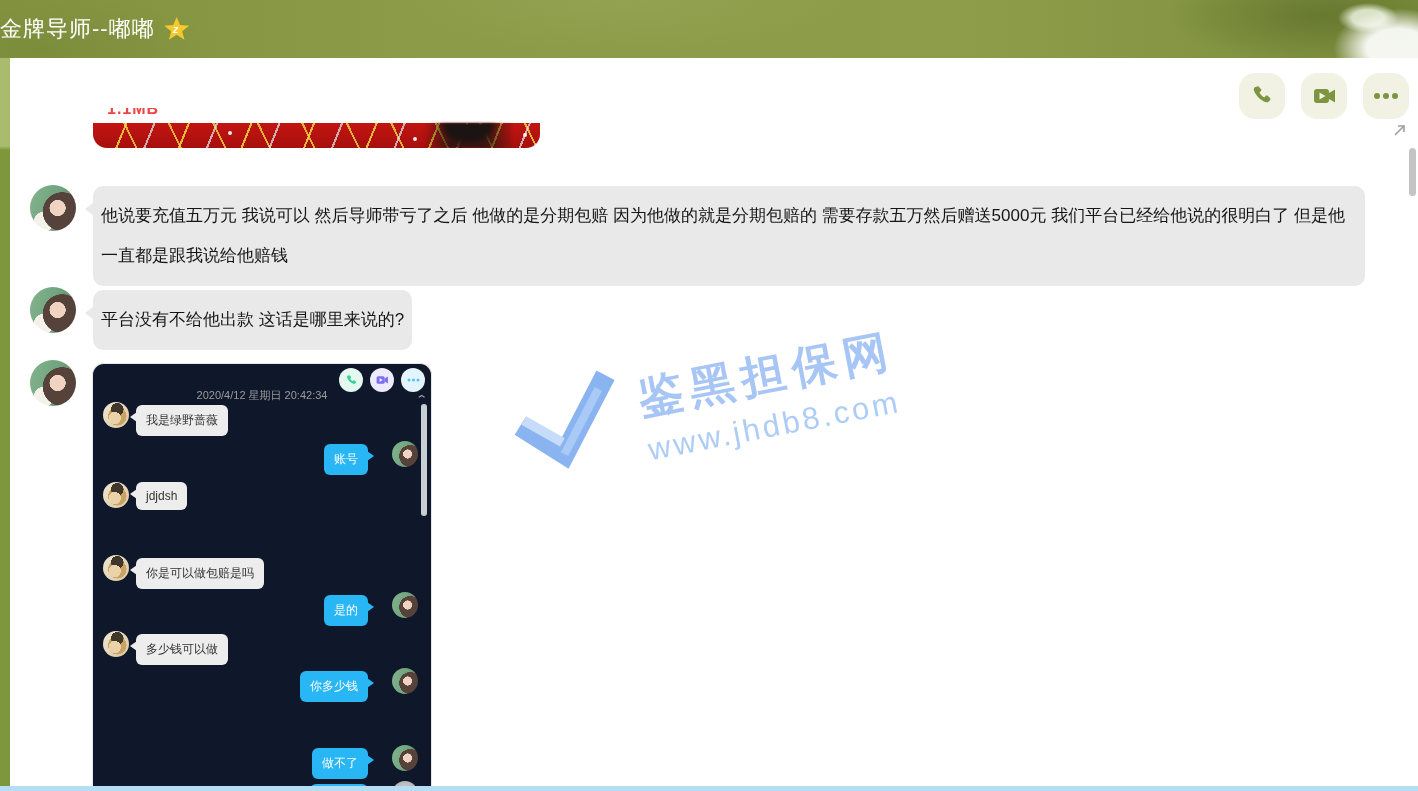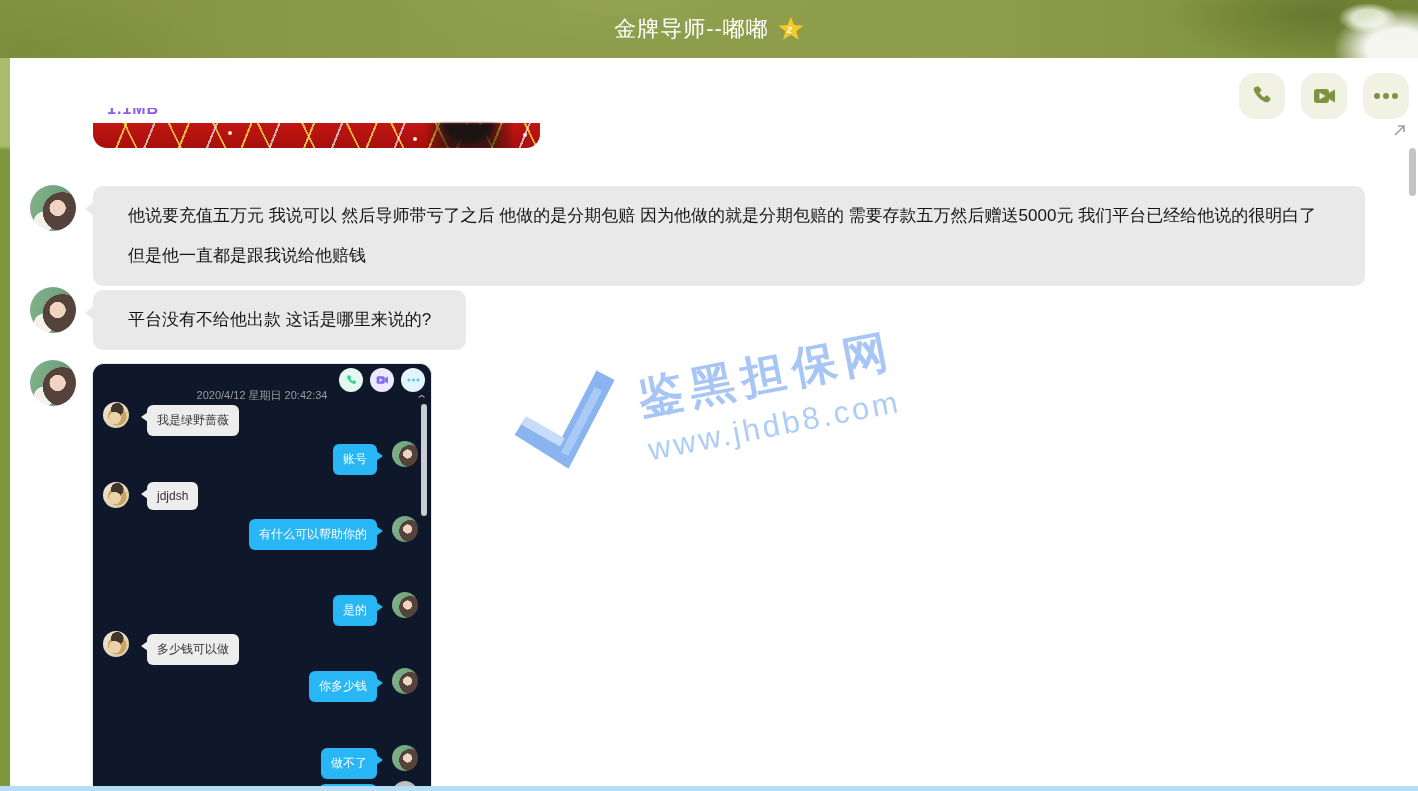--- a/index.html
+++ b/index.html
@@ -9,21 +9,21 @@
   
   .header {
     position:absolute; left:0; top:0; width:1418px; height:58px;
     background:
       radial-gradient(ellipse 90px 55px at 1398px 48px, rgba(255,255,255,0.92) 0 35%, rgba(255,255,255,0) 72%),
       radial-gradient(ellipse 40px 20px at 1368px 18px, rgba(245,250,235,0.8) 0 40%, rgba(255,255,255,0) 75%),
       radial-gradient(ellipse 220px 70px at 1320px 15px, rgba(74,92,30,0.45), rgba(0,0,0,0) 70%),
       radial-gradient(ellipse 260px 80px at 40px 50px, rgba(116,136,56,0.55), rgba(0,0,0,0) 70%),
       radial-gradient(ellipse 300px 70px at 620px 0px, rgba(154,168,88,0.5), rgba(0,0,0,0) 75%),
       linear-gradient(90deg,#84923f,#8c9b48 30%,#8e9d4a 68%,#7b8d3c);
-    display:flex; align-items:center; justify-content:center;
+    display:flex; align-items:center; justify-content:flex-start;
   }
   .header-title { color:#ffffff; font-size:22px; letter-spacing:1px; display:flex; align-items:center; gap:9px; }
   .star-badge { position:relative; width:26px; height:24px; display:inline-block; }
   .star-shape {
     position:absolute; inset:0; background:#f6c92b;
     clip-path:polygon(50% 0%, 63% 33%, 98% 36%, 71% 59%, 80% 95%, 50% 74%, 20% 95%, 29% 59%, 2% 36%, 37% 33%);
   }
   .star-z { position:absolute; left:9px; top:6px; color:#fff; font-size:11px; font-weight:bold; font-style:italic; }
 
   
@@ -34,21 +34,21 @@
   .fab-group { position:absolute; top:73px; right:9px; display:flex; gap:16px; }
   .fab { width:46px; height:46px; border-radius:16px; background:#f1f2e3; display:flex; align-items:center; justify-content:center; cursor:pointer; }
   .fab svg { display:block; }
 
   .expand-arrow { position:absolute; left:1392px; top:123px; width:15px; height:15px; }
 
   .scrollbar-outer { position:absolute; left:1409px; top:148px; width:7px; height:48px; background:#c4c4c4; border-radius:4px; }
 
   
   .banner-clip { position:absolute; left:93px; top:108px; width:447px; height:40px; overflow:hidden; }
-  .banner-size-label { position:absolute; left:14px; top:-8px; font-size:16px; font-weight:bold; color:#8b5cf6; letter-spacing:1px; }
+  .banner-size-label { position:absolute; left:14px; top:-8px; font-size:16px; font-weight:bold; color:#ef4444; letter-spacing:1px; }
   .banner-img {
     position:absolute; left:0; top:15px; width:447px; height:25px;
     border-radius:0 0 14px 14px;
     background:
       repeating-linear-gradient(112deg, rgba(0,0,0,0) 0 30px, rgba(238,216,64,0.85) 30px 32px, rgba(0,0,0,0) 32px 56px, rgba(216,226,228,0.75) 56px 58px),
       repeating-linear-gradient(64deg, rgba(0,0,0,0) 0 38px, rgba(238,216,64,0.8) 38px 40px),
       linear-gradient(180deg,#c21511,#a70f0d);
   }
   .banner-figure {
     position:absolute; right:28px; top:0; width:88px; height:25px;
@@ -64,21 +64,21 @@
       radial-gradient(circle at 60% 50%, #f0d3c1 0 22%, rgba(0,0,0,0) 23%),
       radial-gradient(circle at 70% 58%, #55423a 0 46%, rgba(0,0,0,0) 47%),
       radial-gradient(circle at 30% 80%, #f4f1ea 0 20%, rgba(0,0,0,0) 21%),
       linear-gradient(105deg,#84b38c,#6fa37e 55%,#7e6d52);
   }
   .av-m1 { left:30px; top:185px; }
   .av-m2 { left:30px; top:287px; }
   .av-m3 { left:30px; top:360px; }
 
   .bubble-grey { position:absolute; background:#e9e9e9; border-radius:10px; color:#151515;
-    font-size:17px; line-height:40px; padding:10px 35px; }
+    font-size:17px; line-height:40px; padding:10px 8px; }
   .bubble-grey::before { content:""; position:absolute; left:-8px; top:16px;
     border-top:7px solid transparent; border-bottom:7px solid transparent; border-right:9px solid #e9e9e9; }
   .bubble-1 { left:93px; top:186px; width:1272px; }
   .bubble-2 { left:93px; top:290px; }
 
   
   .embedded { position:absolute; left:92px; top:363px; width:340px; height:428px;
     background:#0f172a; border:1px solid #e6e6e6; border-bottom:none; border-radius:12px 12px 0 0; overflow:hidden; }
 
   .emb-icons { position:absolute; top:4px; right:6px; display:flex; gap:7px; }
@@ -86,22 +86,22 @@
   .emb-icon.phone { background:#e4f8f0; }
   .emb-icon.video { background:#eceafc; }
   .emb-icon.more  { background:#e3f4fd; }
 
   .emb-date { position:absolute; top:24px; left:0; width:100%; text-align:center; font-size:11px; color:#9b9b9b; }
 
   .emb-chevron { position:absolute; top:29px; right:5px; font-size:11px; color:#a8a8a8; transform:scaleX(1.4); }
   .scrollbar-inner { position:absolute; right:4px; top:40px; width:6px; height:112px; background:#c9ced4; border-radius:3px; }
 
   .emb-row { position:absolute; left:0; width:328px; display:flex; align-items:flex-start; }
-  .emb-row.left  { padding-left:10px; justify-content:flex-start; gap:18px; }
-  .emb-row.right { padding-right:3px; justify-content:flex-end; gap:15px; }
+  .emb-row.left  { padding-left:10px; justify-content:flex-start; gap:7px; }
+  .emb-row.right { padding-right:3px; justify-content:flex-end; gap:24px; }
 
   .av26 { width:26px; height:26px; border-radius:50%; flex:0 0 26px; }
   .av-blonde {
     background:
       radial-gradient(circle at 45% 62%, #ecd2a8 0 28%, rgba(0,0,0,0) 29%),
       radial-gradient(circle at 55% 28%, #40362a 0 26%, rgba(0,0,0,0) 27%),
       radial-gradient(circle at 55% 55%, #c8a362 0 45%, rgba(0,0,0,0) 46%),
       linear-gradient(135deg,#efe6d2,#ddc9a4);
   }
   .av-girl26 {
@@ -249,25 +249,25 @@
   <div class="emb-row right r2">
     <div class="emb-bubble blue">账号</div>
     <div class="av26 av-girl26"></div>
   </div>
 
   <div class="emb-row left r3">
     <div class="av26 av-blonde"></div>
     <div class="emb-bubble grey">jdjdsh</div>
   </div>
 
-  <div class="emb-row right r4">
-    <div class="emb-bubble blue">有什么可以帮助你的</div>
-    <div class="av26 av-girl26"></div>
-  </div>
-
+
+  <div class="emb-row left r5">
+    <div class="av26 av-blonde"></div>
+    <div class="emb-bubble grey">你是可以做包赔是吗</div>
+  </div>
 
   <div class="emb-row right r6">
     <div class="emb-bubble blue">是的</div>
     <div class="av26 av-girl26"></div>
   </div>
 
   <div class="emb-row left r7">
     <div class="av26 av-blonde"></div>
     <div class="emb-bubble grey">多少钱可以做</div>
   </div>

